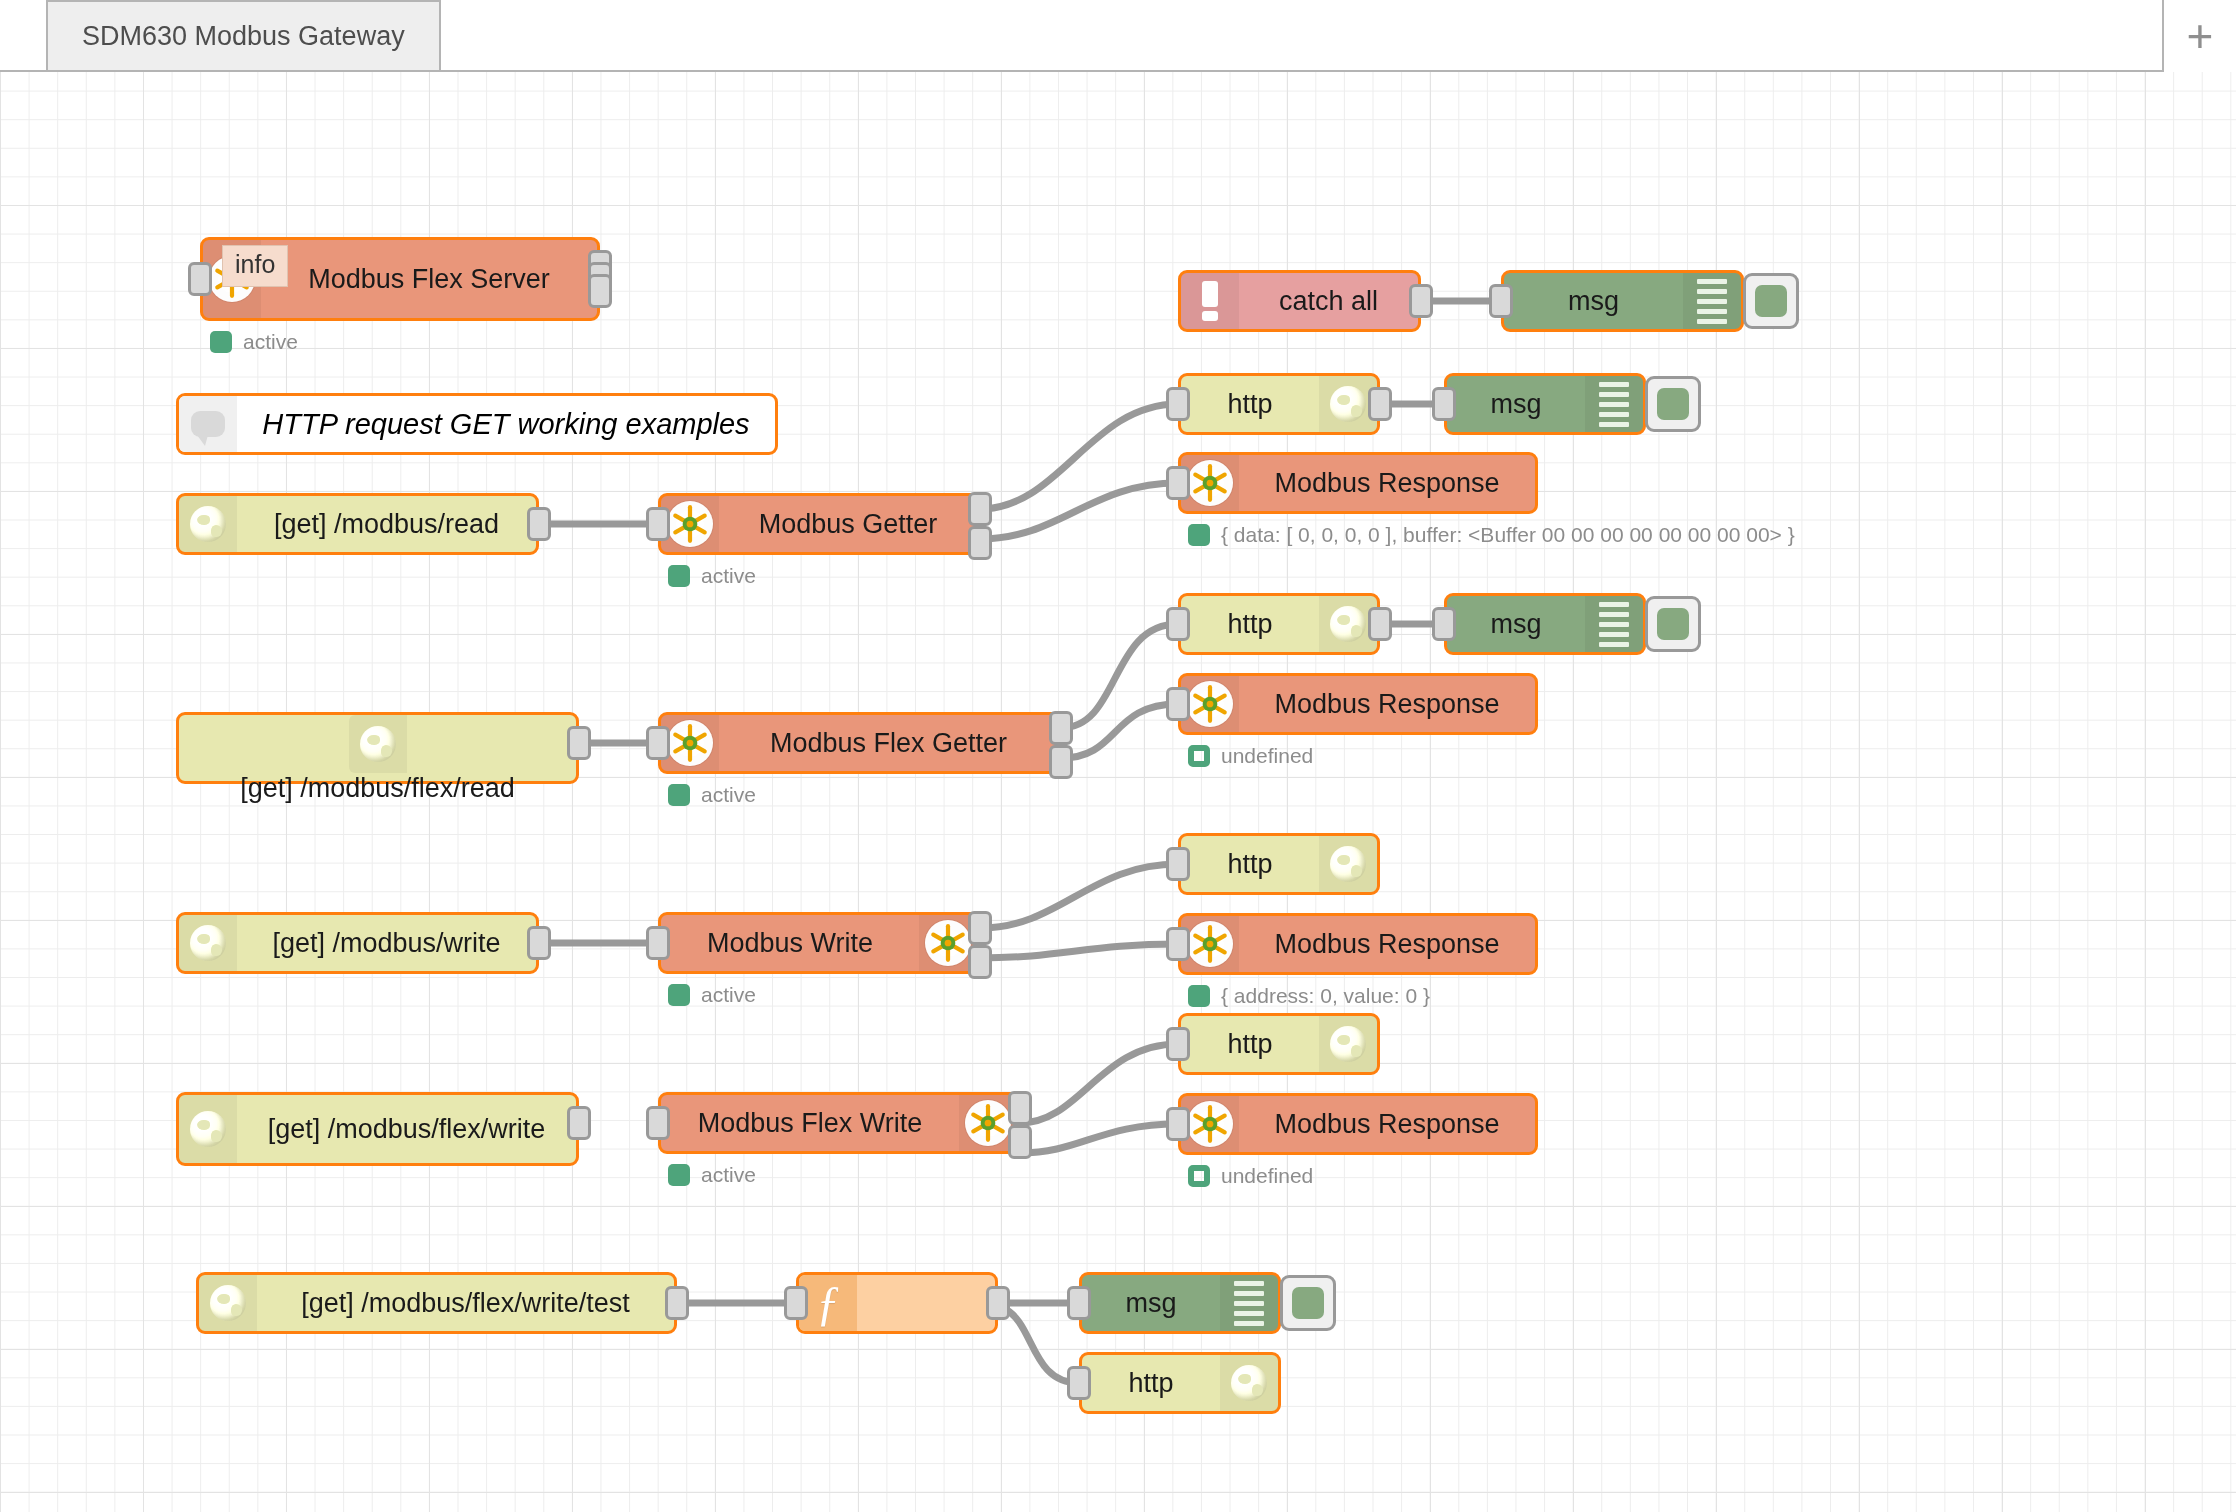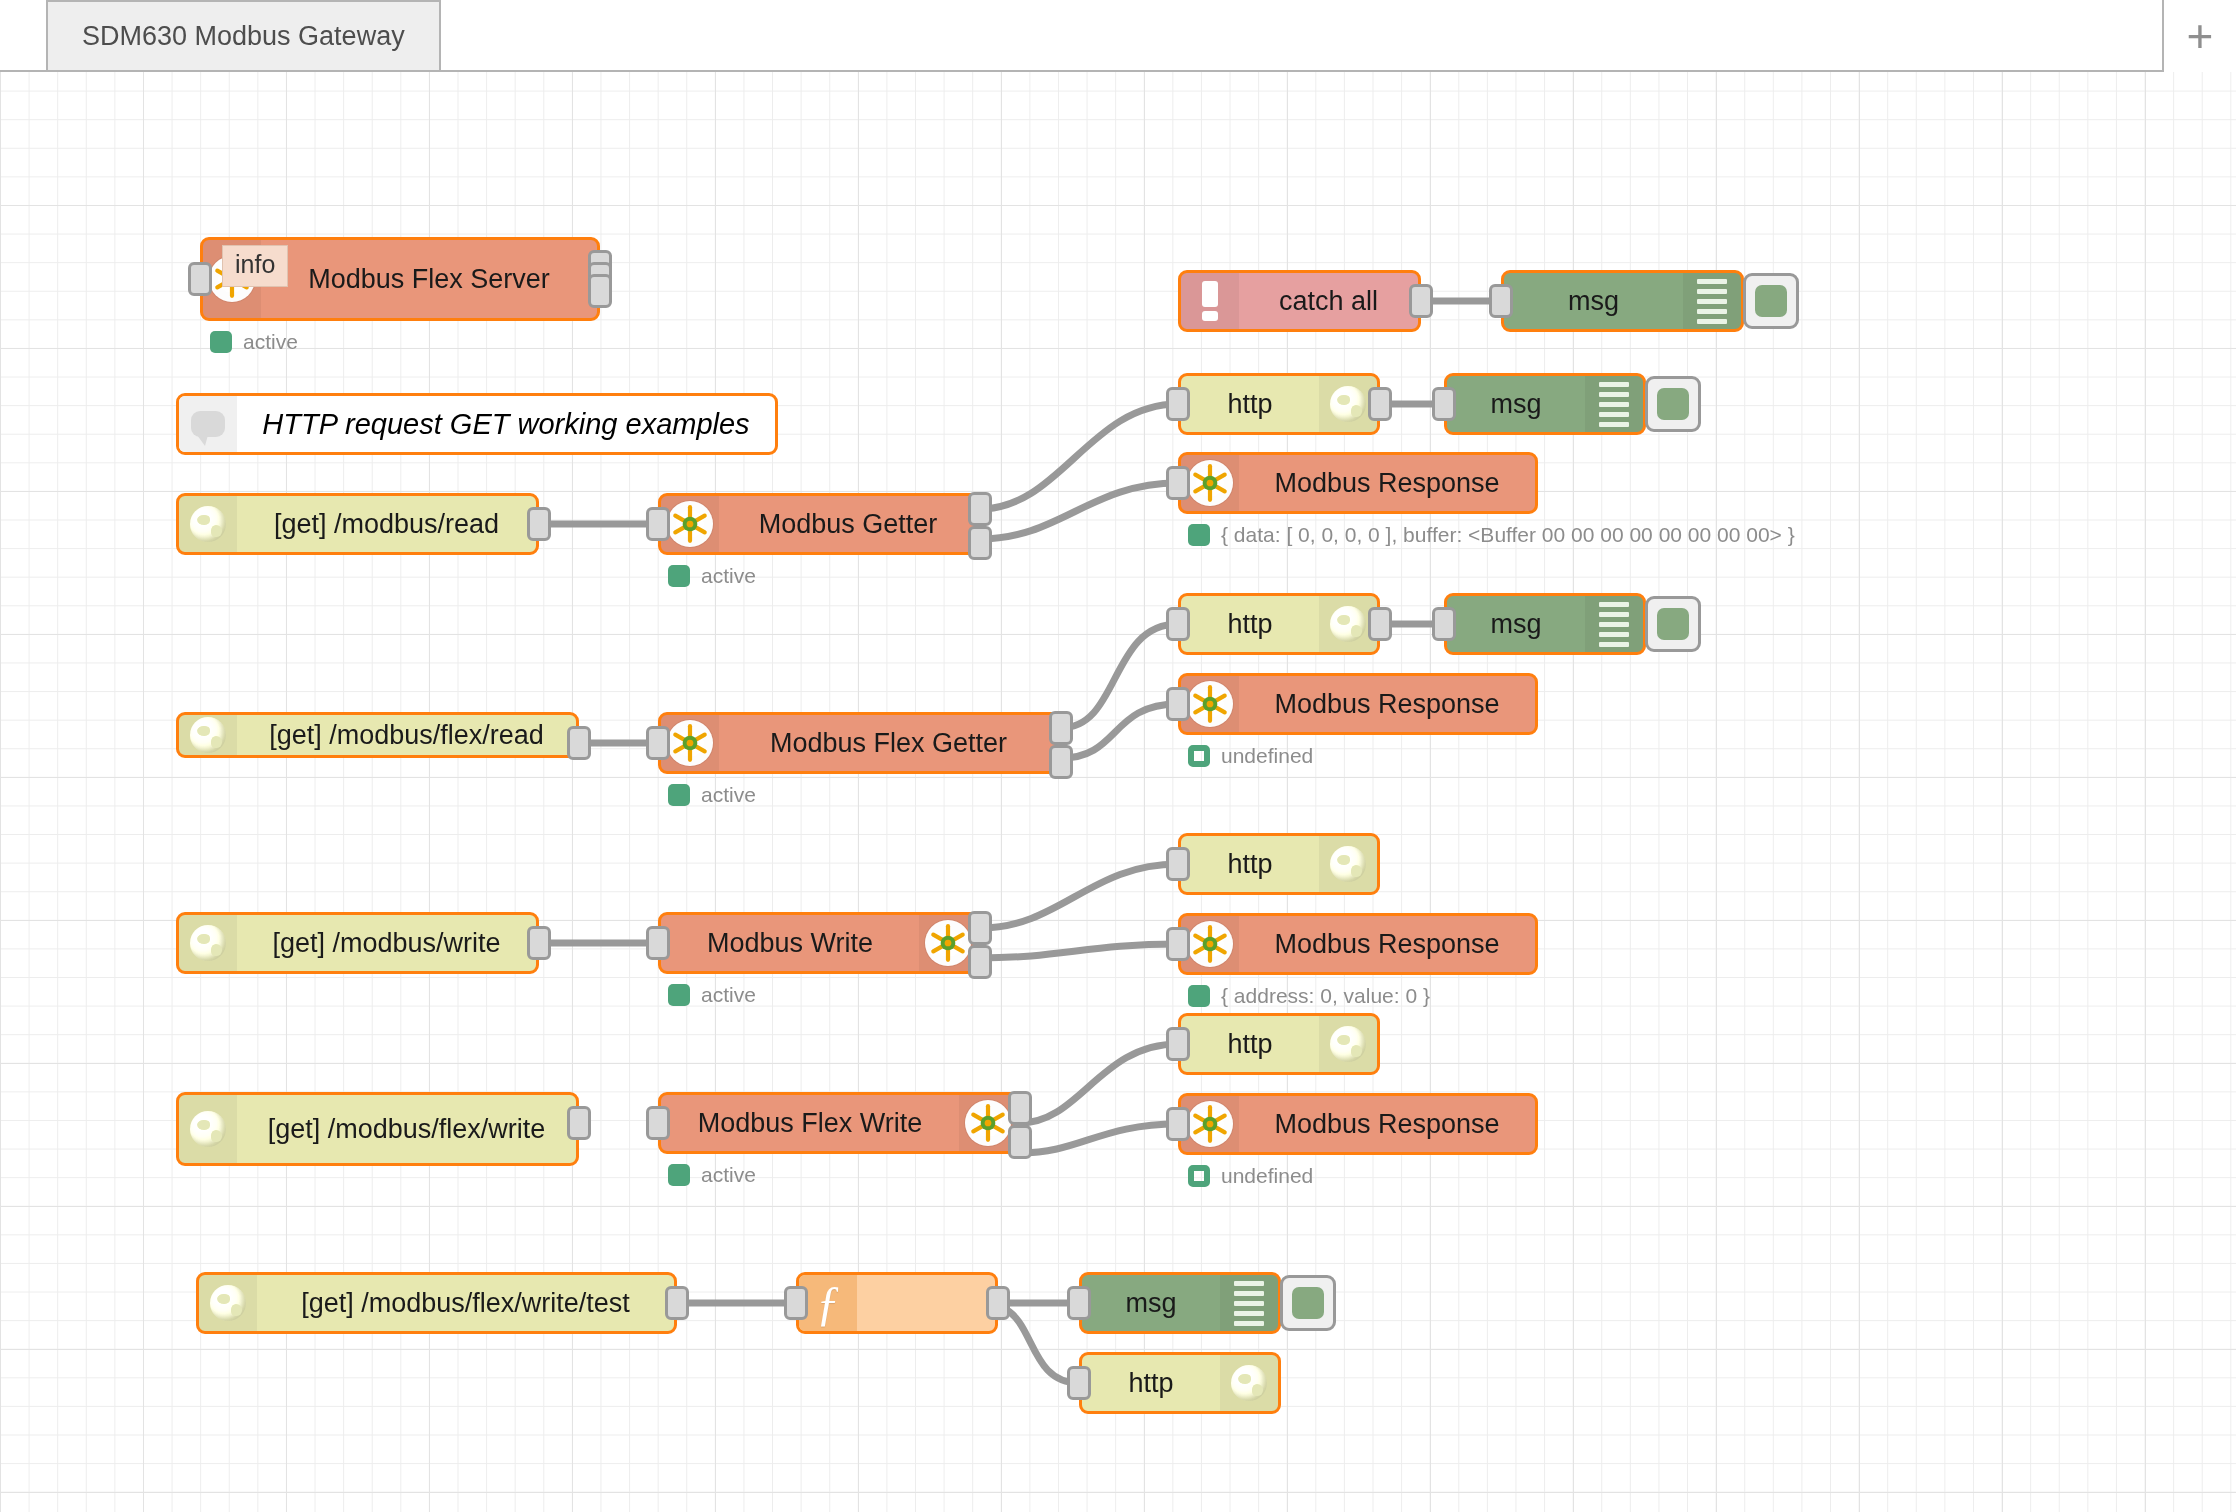--- a/index.html
+++ b/index.html
@@ -400,21 +400,21 @@
         </span>
         <span class="body">
           <span class="label">Modbus Response</span>
         </span>
         <span class="port in" style="top: 11px;"></span>
       </div>
       <div class="status" style="left: 1188px; top: 451px;">
         <span class="dot"></span>
         <span>{ data: [ 0, 0, 0, 0 ], buffer: &lt;Buffer 00 00 00 00 00 00 00 00&gt; }</span>
       </div>
-      <div class="node n-http" style="left: 176px; top: 640px; width: 403px; height: 46px;">
+      <div class="node n-http" style="left: 176px; top: 640px; width: 403px; height: 72px; flex-direction: column;">
         <span class="icontray left">
           <span class="globe"></span>
         </span>
         <span class="body">
           <span class="label">[get] /modbus/flex/read</span>
         </span>
         <span class="port out" style="top: 11px;"></span>
       </div>
       <div class="node n-modbus" style="left: 658px; top: 640px; width: 403px; height: 62px;">
         <span class="icontray left">

